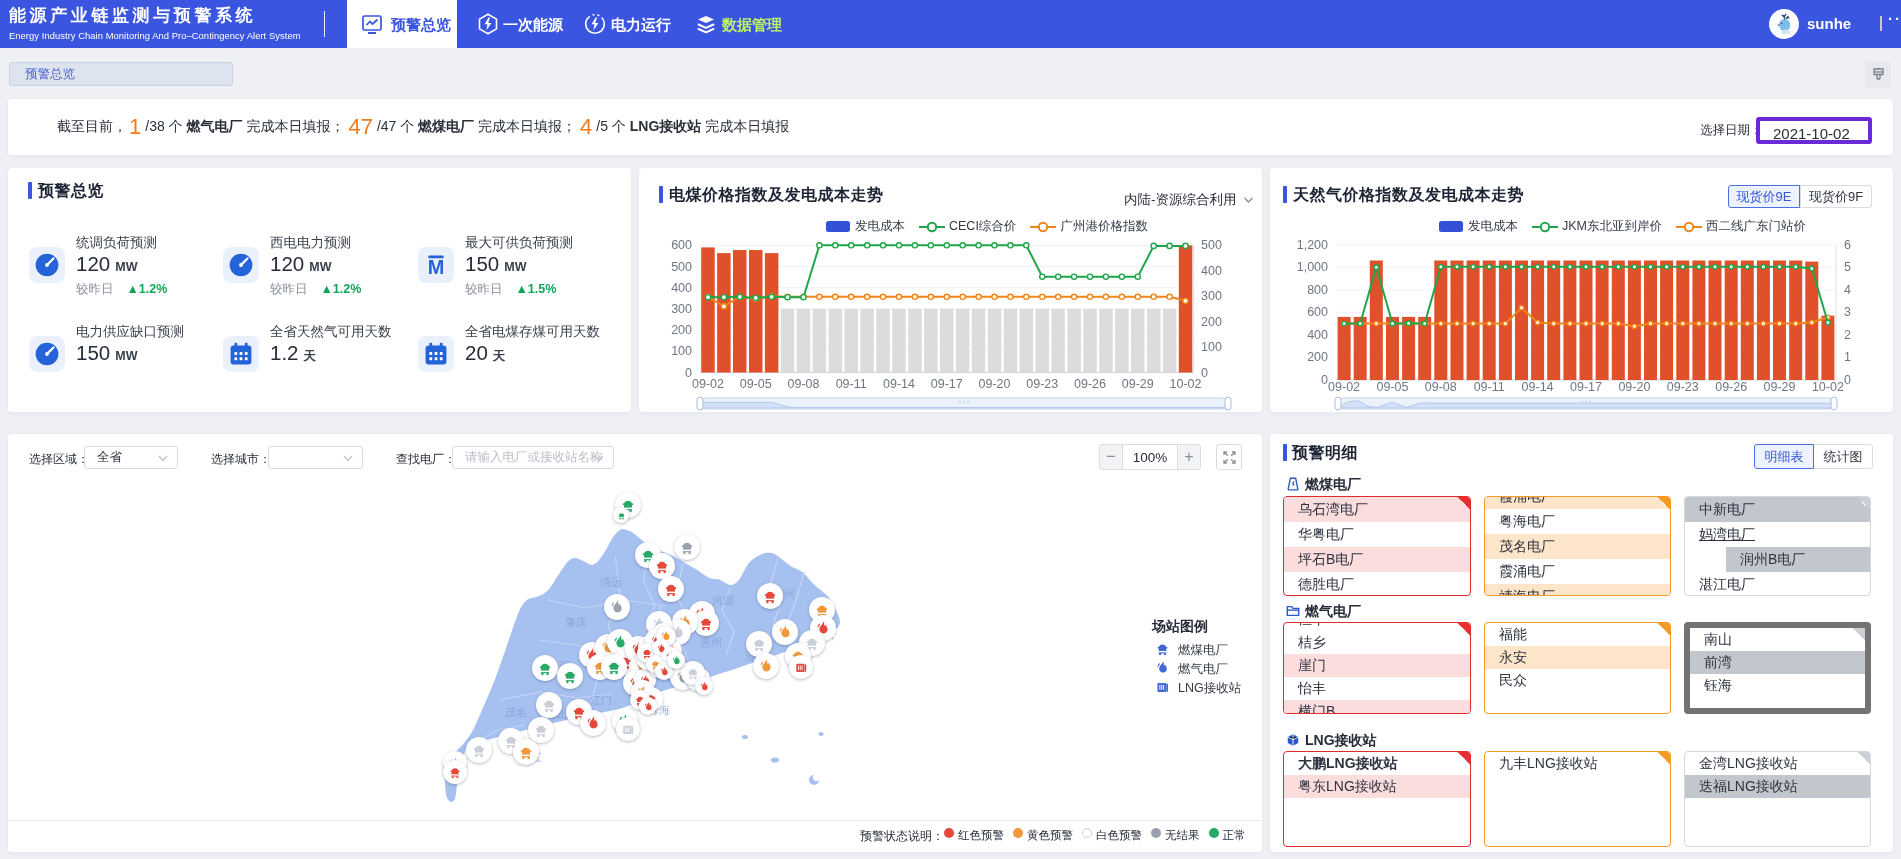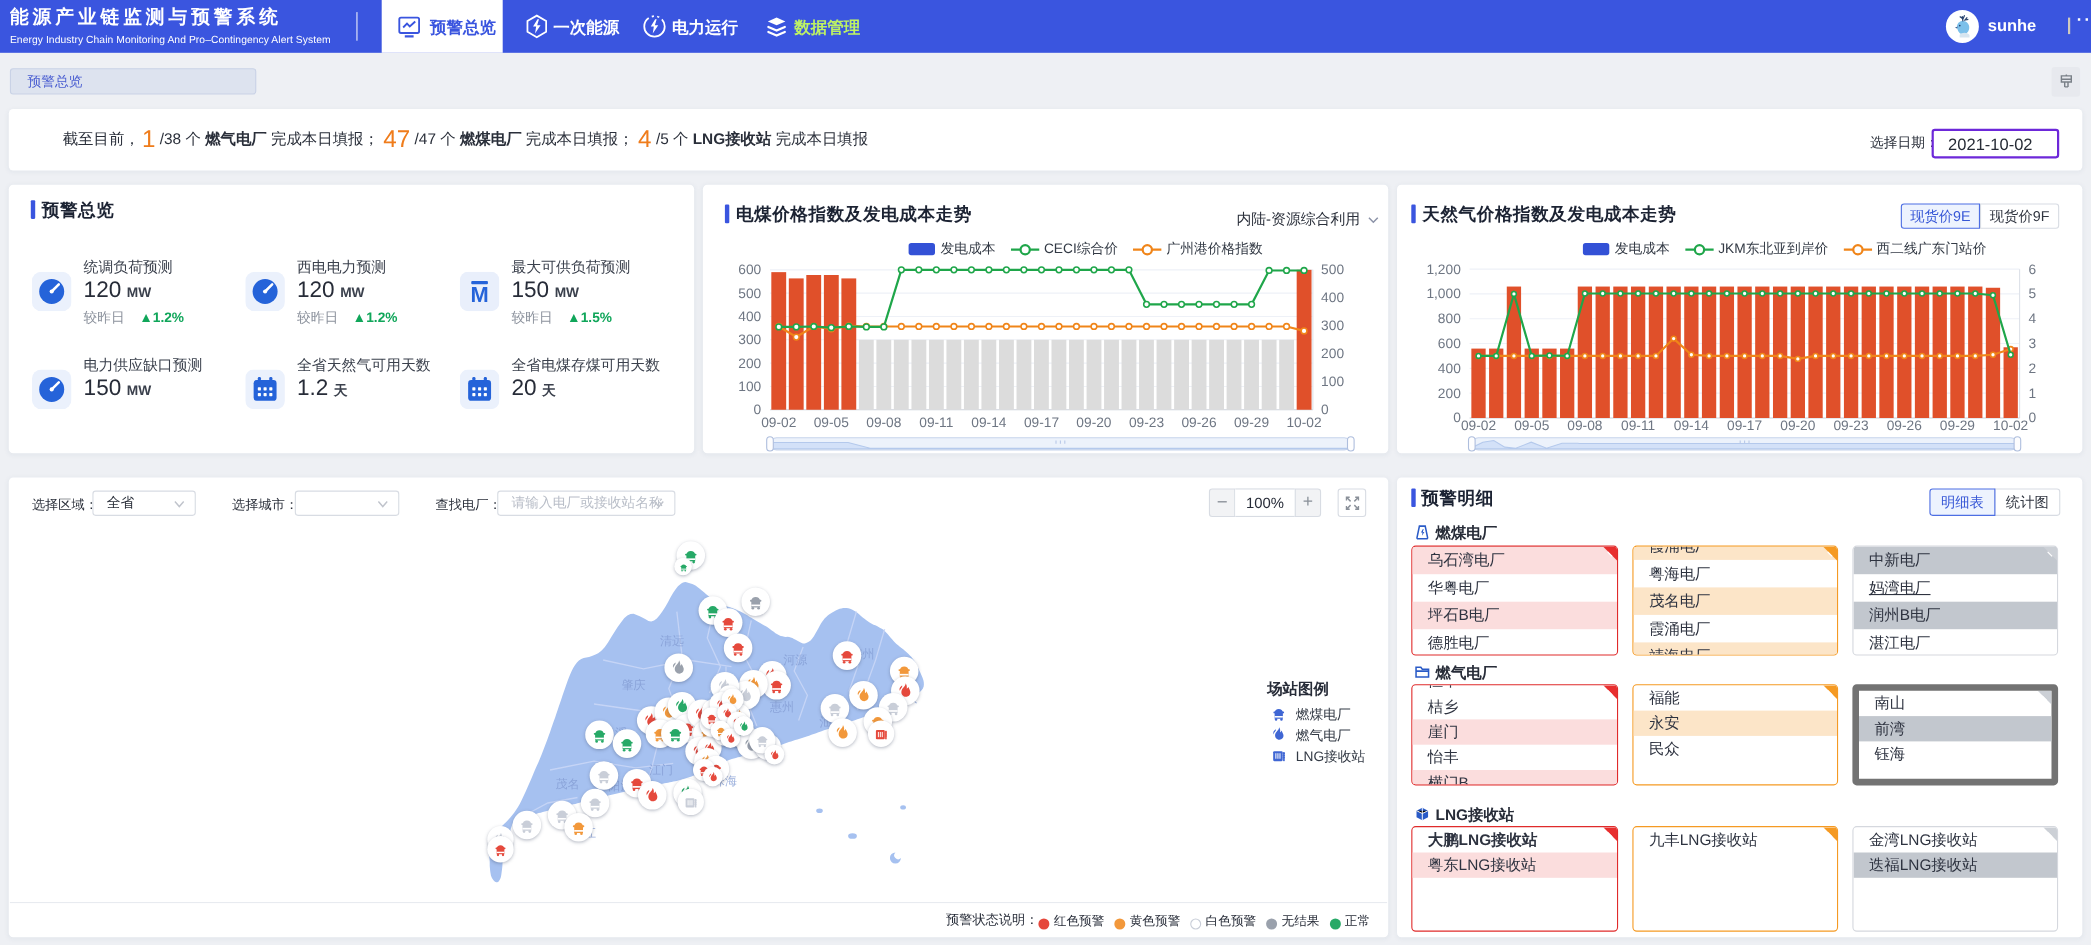--- a/index.html
+++ b/index.html
@@ -74,21 +74,21 @@
 <span style="font-size:22px;color:#ef7c1b;margin:0 4px">47</span>
     <span>/47 个 </span>
 <span style="font-weight:700">&nbsp;燃煤电厂&nbsp;</span>
     <span> 完成本日填报；</span>
 <span style="font-size:22px;color:#ef7c1b;margin:0 4px">4</span>
     <span>/5 个 </span>
 <span style="font-weight:700">&nbsp;LNG接收站&nbsp;</span>
     <span> 完成本日填报</span>
   </div>
 <div class="abs" style="left:1700px;top:122px;font-size:12.5px;color:#2a2f3a">选择日期：</div>
-<div class="abs" style="left:1756px;top:117px;width:116px;height:27px;border:2px solid #6d28d9;border-radius:3px;font-size:15px;color:#272c36;line-height:25px;padding-left:13px">2021-10-02</div>
+<div class="abs" style="left:1756px;top:117px;width:116px;height:27px;border:4px solid #6d28d9;border-radius:3px;font-size:15px;color:#272c36;line-height:25px;padding-left:13px">2021-10-02</div>
 <div class="panel" style="left:8px;top:168px;width:623px;height:244px"></div>
 <div class="pbar" style="left:28px;top:182px;height:17px"></div>
 <div class="ptitle" style="left:38px;top:181px">预警总览</div>
 <div class="abs" style="left:29px;top:247px">
     <svg width="36" height="36" viewBox="0 0 38 38">
 <rect x="0" y="0" width="38" height="38" rx="9" fill="#ebf1fc"></rect>
 <circle cx="19" cy="19" r="12" fill="#2563d9"></circle>
 <circle cx="19" cy="19" r="2" fill="#fff"></circle>
 <line x1="19" y1="19" x2="25.8" y2="12.2" stroke="#fff" stroke-width="2.4" stroke-linecap="round"></line>
 </svg>
@@ -928,21 +928,21 @@
     </svg>
   </div>
 <div class="abs" style="left:1178px;top:661px;font-size:12.5px;color:#333a45">燃气电厂</div>
 <div class="abs" style="left:1155px;top:679px;color:#3f66d4">
     <svg width="15" height="15">
       <use href="#i-b"></use>
     </svg>
   </div>
 <div class="abs" style="left:1178px;top:680px;font-size:12.5px;color:#333a45">LNG接收站</div>
 <div class="abs" style="left:9px;top:820px;width:1252px;height:1px;background:#e8ebf0"></div>
-<div class="abs" style="left:860px;top:828px;display:flex;align-items:flex-end;font-size:11.5px;color:#272c38">
+<div class="abs" style="left:860px;top:828px;display:flex;align-items:flex-start;font-size:11.5px;color:#272c38">
     <span style="font-size:12px">预警状态说明：</span>
     <span style="width:10px;height:10px;border-radius:50%;background:#e5473b;display:inline-block;margin-right:4px;flex:none"></span>
     <span style="margin-right:9px">红色预警</span>
     <span style="width:10px;height:10px;border-radius:50%;background:#f2983b;display:inline-block;margin-right:4px;flex:none"></span>
     <span style="margin-right:9px">黄色预警</span>
     <span style="width:10px;height:10px;border-radius:50%;border:1.5px solid #c9ced8;display:inline-block;margin-right:4px;flex:none"></span>
     <span style="margin-right:9px">白色预警</span>
     <span style="width:10px;height:10px;border-radius:50%;background:#9aa1ac;display:inline-block;margin-right:4px;flex:none"></span>
     <span style="margin-right:9px">无结果</span>
     <span style="width:10px;height:10px;border-radius:50%;background:#27a967;display:inline-block;margin-right:4px;flex:none"></span>
@@ -982,21 +982,21 @@
     </div>
     <svg width="13" height="13" style="position:absolute;top:0;right:0">
       <path d="M0.5 0 H13 V12.5 Z" fill="#f59a23"></path>
       <path d="M4.5 4.7 L8.6 8.8" stroke="#fff" stroke-width="1.1"></path>
     </svg>
   </div>
 <div class="abs" style="left:1684px;top:496px;width:187px;height:100px;background:#fff;border:1px solid #d5d8de;border-radius:4px;overflow:hidden">
     <div style="position:relative;top:0px">
       <div class="row" style="height:25px;line-height:25px;background:#c2c7ce;">中新电厂</div>
       <div class="row" style="height:25px;line-height:25px;text-decoration:underline;">妈湾电厂</div>
-      <div class="row" style="height:25px;line-height:25px;background:#c2c7ce;">润州B电厂</div>
+      <div class="row" style="height:25px;line-height:25px;background:#c2c7ce;margin-left:41px;">润州B电厂</div>
       <div class="row" style="height:25px;line-height:25px;">湛江电厂</div>
     </div>
     <svg width="13" height="13" style="position:absolute;top:0;right:0">
       <path d="M0.5 0 H13 V12.5 Z" fill="#ccd0d6"></path>
       <path d="M4.5 4.7 L8.6 8.8" stroke="#fff" stroke-width="1.1"></path>
     </svg>
   </div>
 <div class="abs" style="left:1286px;top:604px">
     <svg width="14" height="14" viewBox="0 0 16 16">
       <path d="M1.5 3 h5 l1.5 2 h6.5 v8 h-13 Z" fill="none" stroke="#2a5bc7" stroke-width="1.6"></path>

